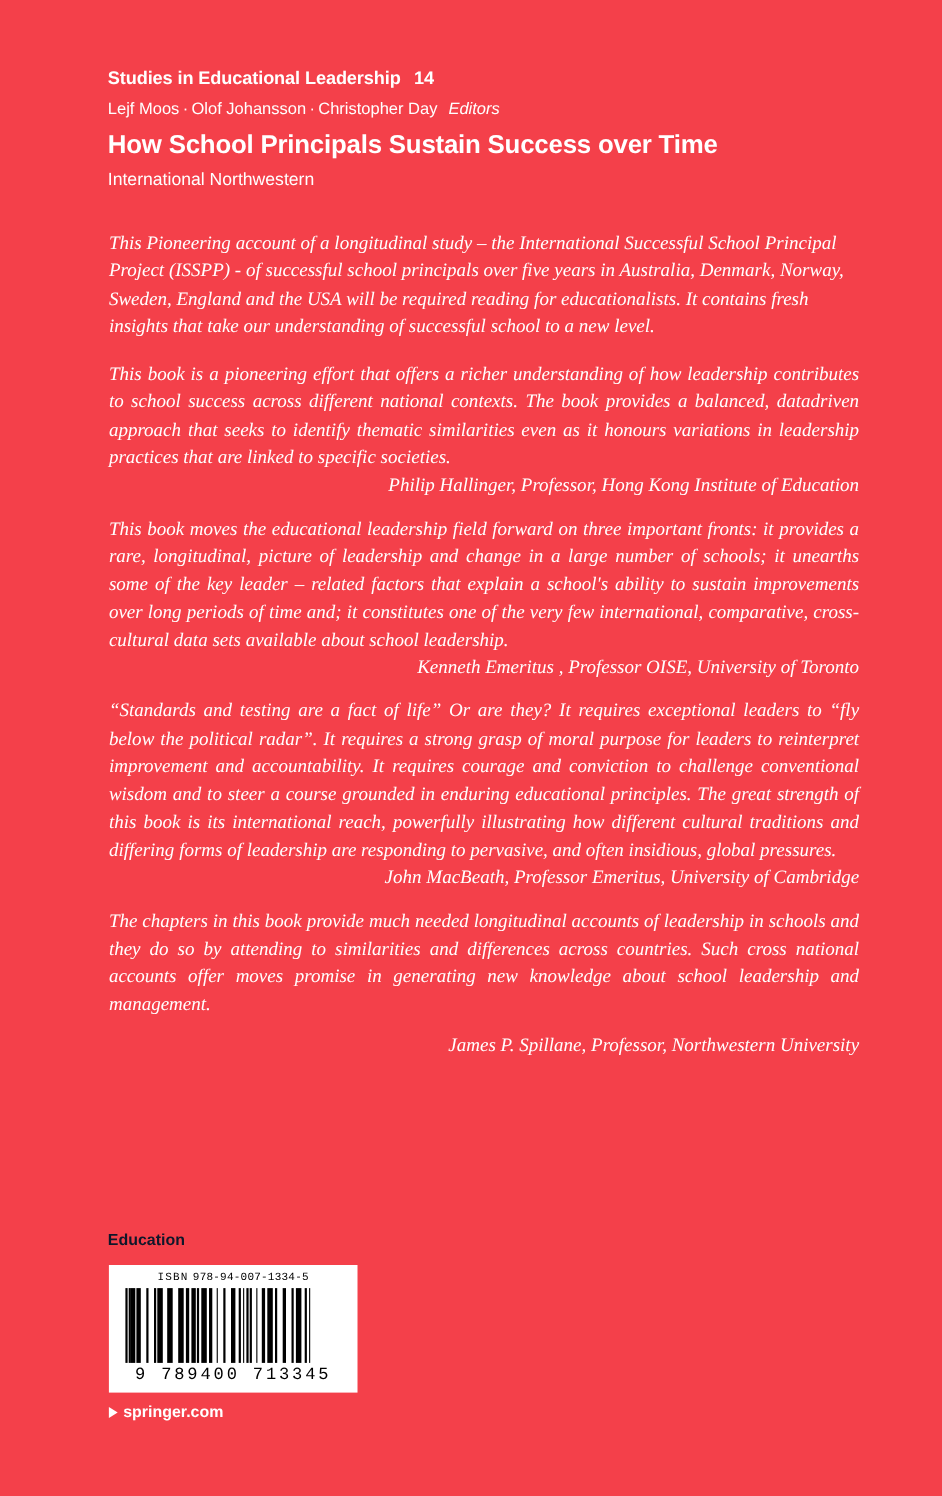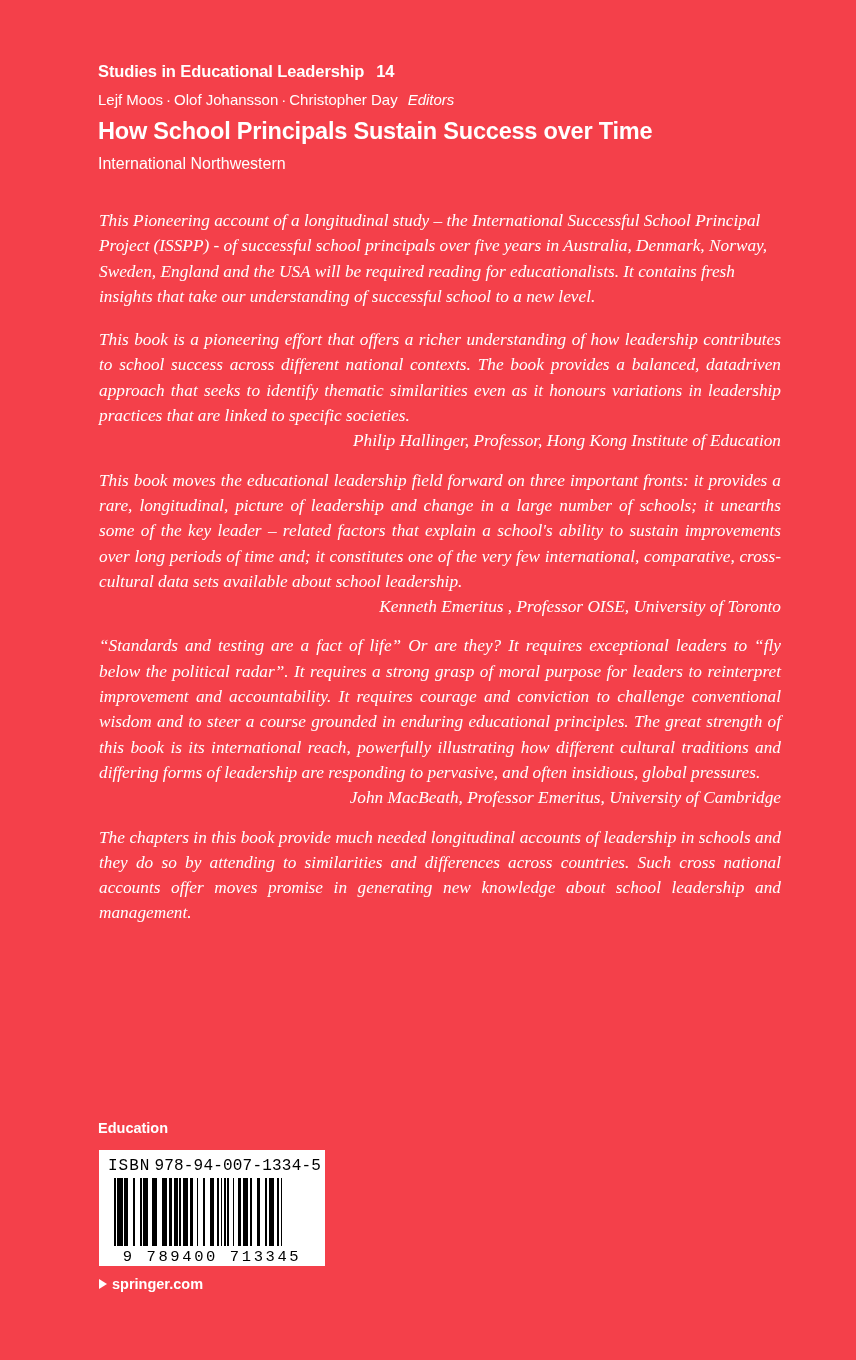--- a/index.html
+++ b/index.html
@@ -114,36 +114,36 @@
   }
 
   
   .category {
     position: absolute;
     left: 98px;
     top: 1120px;
     font-family: "Liberation Sans", sans-serif;
     font-weight: bold;
     font-size: 14.5px;
-    color: #ffffff;
+    color: #0f172a;
   }
 
   .barcode-box {
     position: absolute;
     left: 99px;
     top: 1150px;
     width: 226px;
     height: 116px;
     background: #ffffff;
     box-sizing: border-box;
     padding: 6px 9px 4px 9px;
   }
   .barcode-isbn {
     font-family: "Liberation Mono", monospace;
-    font-size: 16px;
+    font-size: 10px;
     color: #000000;
     text-align: center;
     letter-spacing: 0.2px;
     margin-top: 1px;
     margin-bottom: 3px;
     white-space: nowrap;
   }
   .barcode-isbn .isbn-word {
     letter-spacing: 1px;
     margin-right: 4px;
@@ -223,20 +223,21 @@
       <p class="attrib">Kenneth Emeritus , Professor OISE, University of Toronto</p>
     </div>
 
     <div class="blurb">
       <p>“Standards and testing are a fact of life” Or are they? It requires exceptional leaders to “fly below the political radar”. It requires a strong grasp of moral purpose for leaders to reinterpret improvement and accountability. It requires courage and conviction to challenge conventional wisdom and to steer a course grounded in enduring educational principles. The great strength of this book is its international reach, powerfully illustrating how different cultural traditions and differing forms of leadership are responding to pervasive, and often insidious, global pressures.</p>
       <p class="attrib">John MacBeath, Professor Emeritus, University of Cambridge</p>
     </div>
 
     <div class="blurb">
       <p>The chapters in this book provide much needed longitudinal accounts of leadership in schools and they do so by attending to similarities and differences across countries. Such cross national accounts offer moves promise in generating new knowledge about school leadership and management.</p>
+      <p class="attrib pad">James P. Spillane, Professor, Northwestern University</p>
     </div>
 
   </div>
 
   <div class="category">Education</div>
 
   <div class="barcode-box">
     <div class="barcode-isbn">
       <span class="isbn-word">ISBN</span><span>978-94-007-1334-5</span>
     </div>

